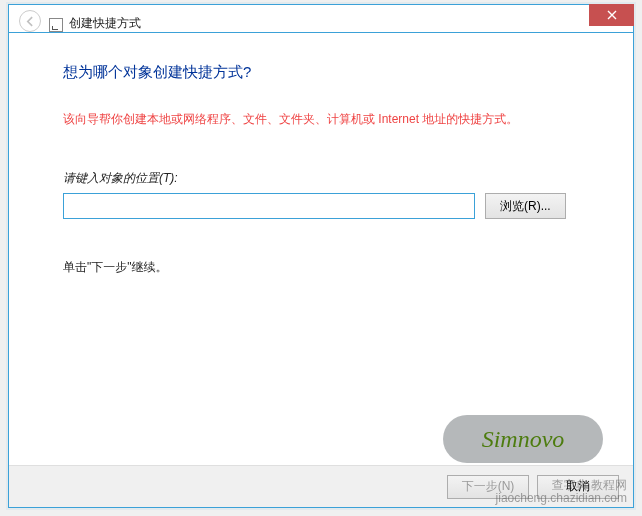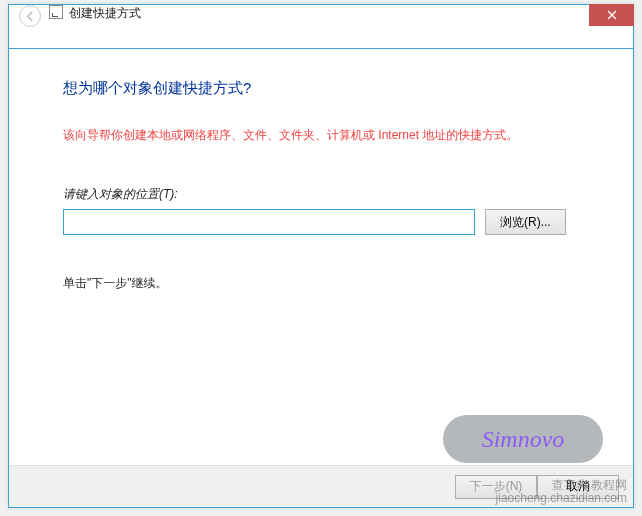--- a/index.html
+++ b/index.html
@@ -14,25 +14,25 @@
       position: absolute;
       left: 8px;
       top: 4px;
       width: 626px;
       height: 504px;
       background: #fff;
       border: 1px solid #3ba1d8;
       box-shadow: 0 0 0 2px rgba(59,161,216,0.08);
     }
     .titlebar {
-      height: 44px;
+      height: 28px;
       background: #ffffff;
       border-bottom: 1px solid #3ba1d8;
       display: flex;
-      align-items: flex-start;
+      align-items: flex-end;
       padding-left: 10px;
       position: relative;
     }
     .close-btn {
       position: absolute;
       right: -1px;
       top: -1px;
       width: 45px;
       height: 22px;
       background: #c75050;
@@ -130,20 +130,21 @@
       bottom: 0;
       right: 0;
       height: 42px;
       width: 100%;
       border-top: 1px solid #dfdfdf;
       background: #f0f0f0;
       display: flex;
       align-items: center;
       justify-content: flex-end;
       padding-right: 14px;
+      gap: 8px;
     }
     .footer-btn {
       height: 24px;
       min-width: 82px;
       padding: 0 12px;
       font-size: 12px;
       border: 1px solid #adadad;
       background: linear-gradient(#f3f3f3, #e3e3e3);
       cursor: pointer;
     }
@@ -155,21 +156,21 @@
       position: absolute;
       right: 30px;
       bottom: 44px;
       width: 160px;
       height: 48px;
       background: rgba(120,125,130,0.55);
       border-radius: 24px;
       display: flex;
       align-items: center;
       justify-content: center;
-      color: #8b5cf6;
+      color: #4d7c0f;
       font-style: italic;
       font-family: Georgia, serif;
       font-size: 24px;
       pointer-events: none;
     }
     .corner-wm {
       position: absolute;
       right: 6px;
       bottom: 2px;
       font-size: 12px;

